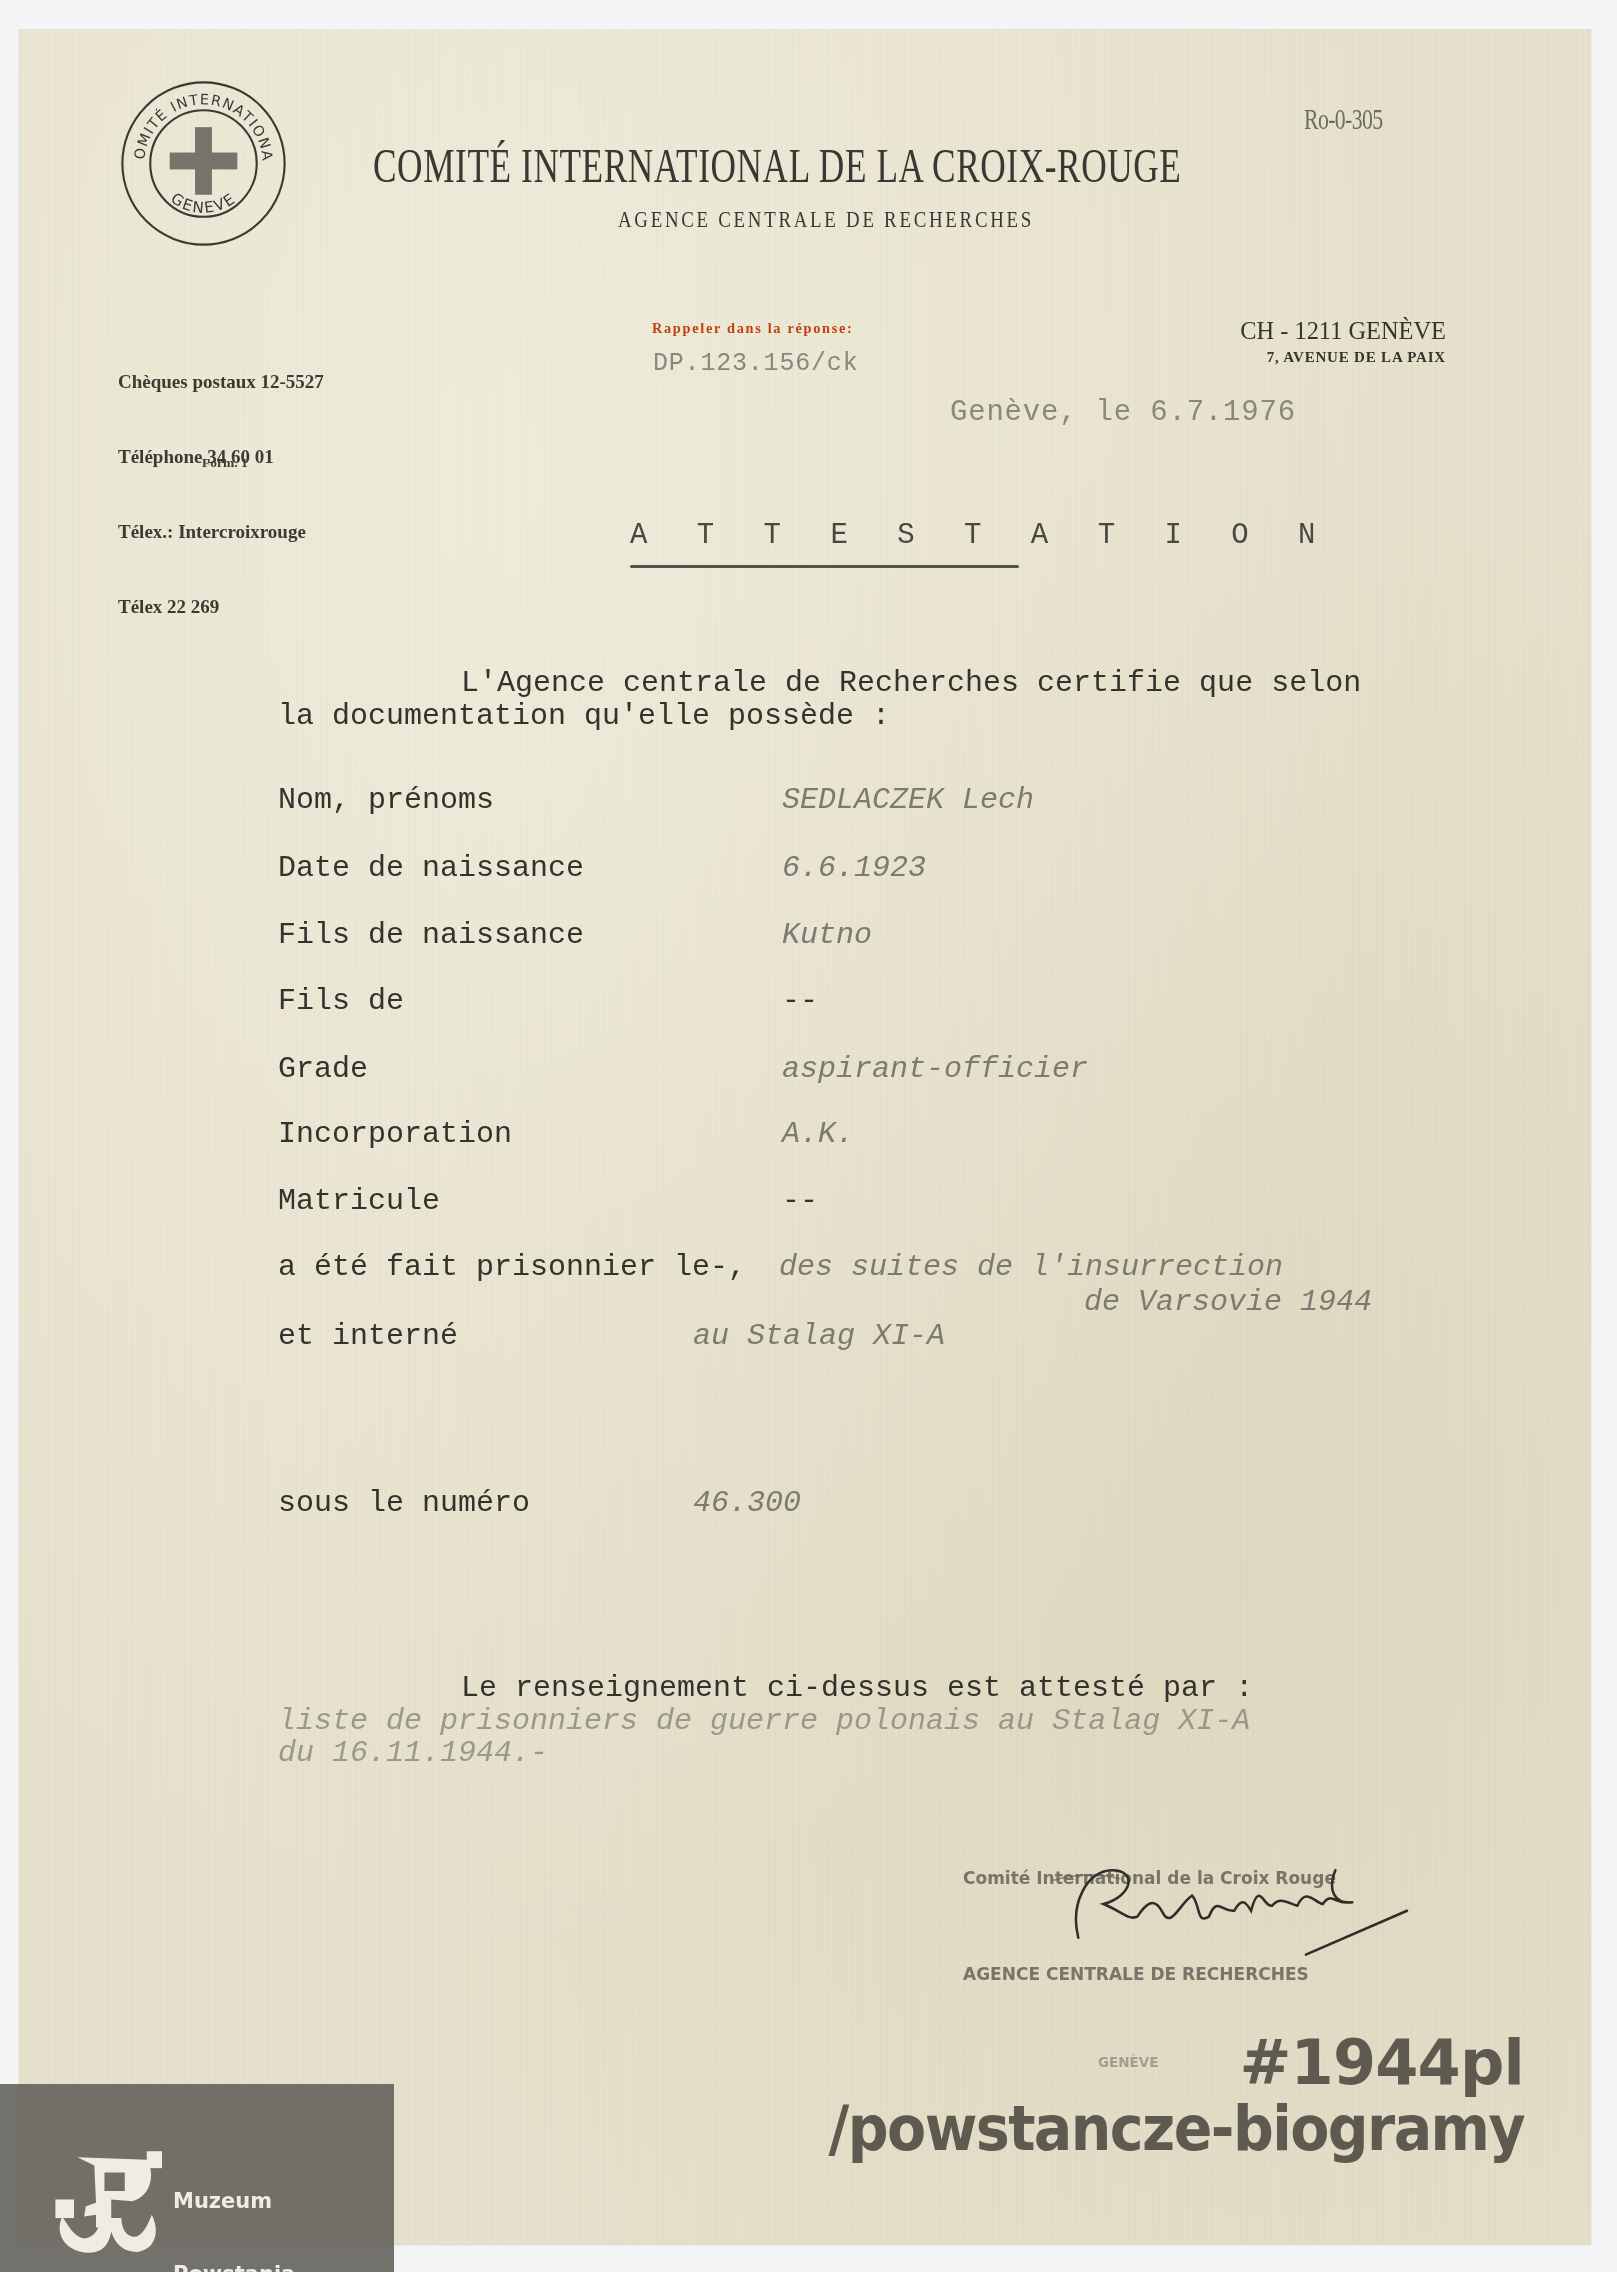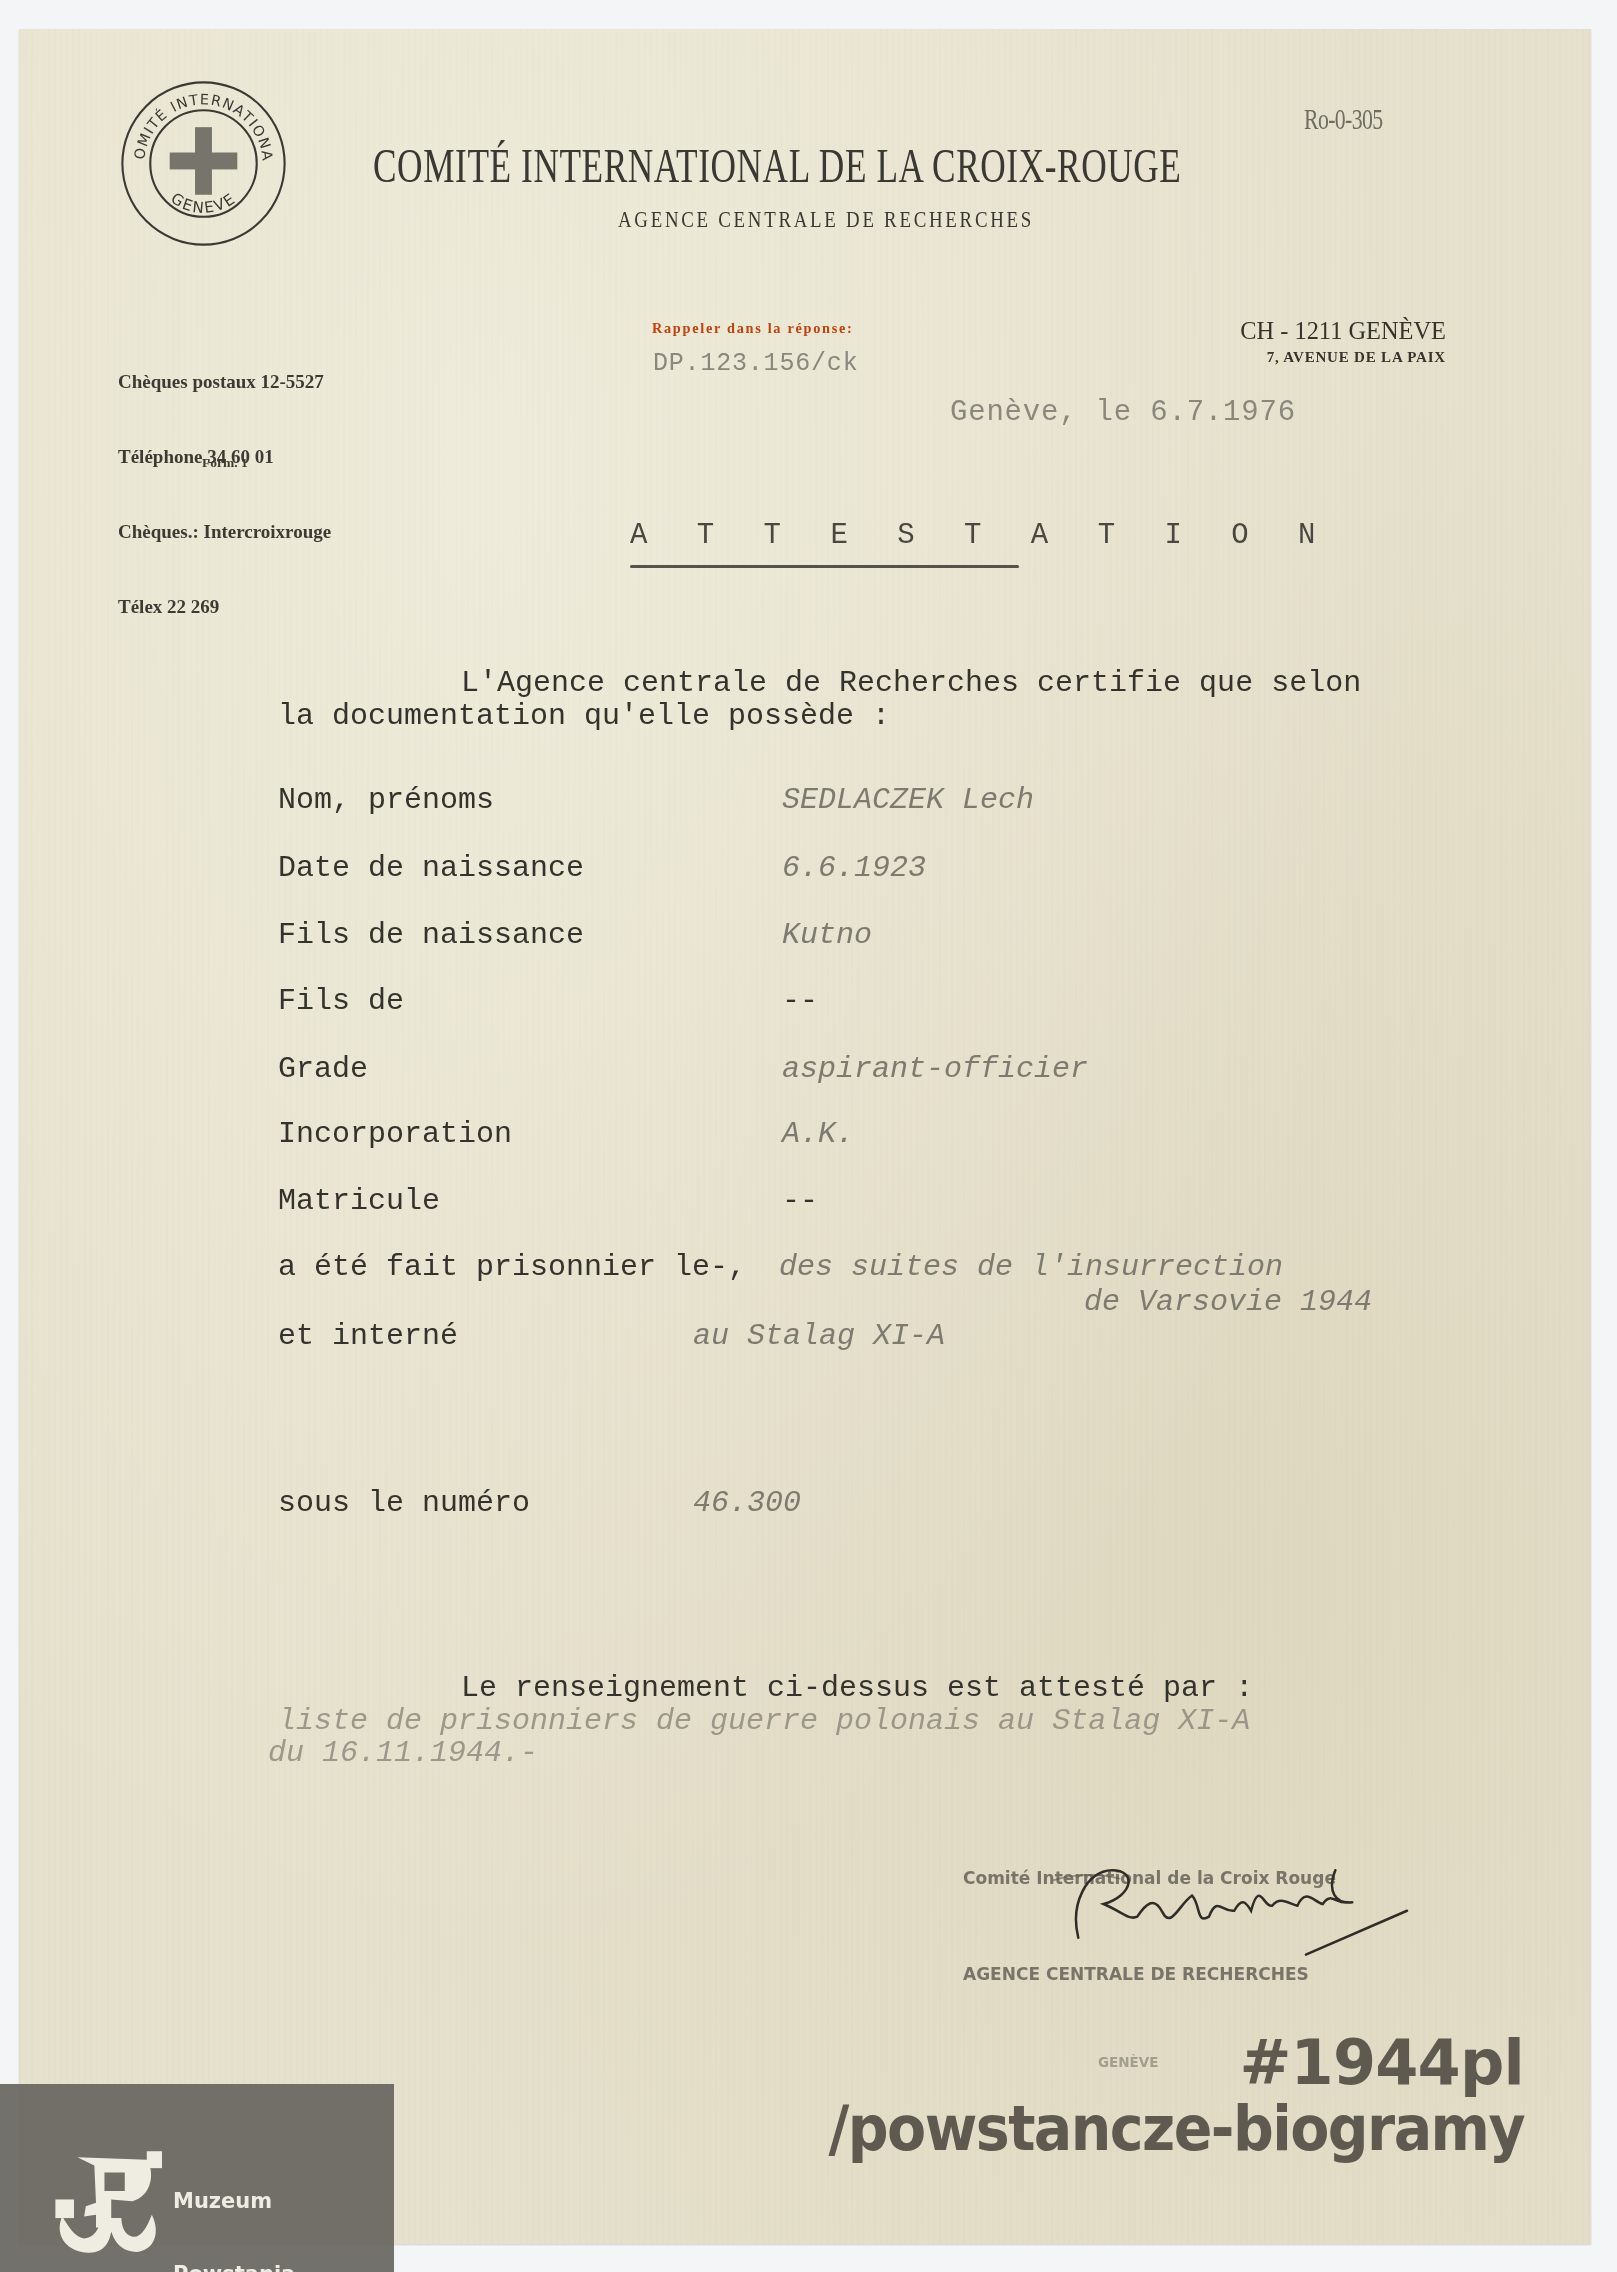--- a/index.html
+++ b/index.html
@@ -87,21 +87,21 @@
   </text>
 </svg>
 
 <div class="abs serif faint ref-code">Ro-0-305</div>
 <div class="abs serif org-title">COMITÉ INTERNATIONAL DE LA CROIX-ROUGE</div>
 <div class="abs serif org-sub">AGENCE CENTRALE DE RECHERCHES</div>
 
 <div class="abs serif contacts">
   <div>Chèques postaux 12-5527</div>
   <div>Téléphone 34 60 01</div>
-  <div>Chèques.: Intercroixrouge</div>
+  <div>Télex.: Intercroixrouge</div>
   <div>Télex 22 269</div>
 </div>
 <div class="abs serif form-no">Form. 1</div>
 
 <div class="abs serif reply-label">Rappeler dans la réponse:</div>
 <div class="abs mono reply-value">DP.123.156/ck</div>
 
 <div class="abs serif addr-city">CH - 1211 GENÈVE</div>
 <div class="abs serif addr-street">7, AVENUE DE LA PAIX</div>
 <div class="abs mono date-line">Genève, le 6.7.1976</div>
@@ -138,21 +138,21 @@
 <div class="abs mono typed faint" style="left:1084px; top:1285px;">de Varsovie 1944</div>
 
 <div class="abs mono typed row-label" style="top:1319px;">et interné</div>
 <div class="abs mono typed faint" style="left:693px; top:1319px;">au Stalag XI-A</div>
 
 <div class="abs mono typed row-label" style="top:1486px;">sous le numéro</div>
 <div class="abs mono typed faint" style="left:693px; top:1486px;">46.300</div>
 
 <div class="abs mono typed" style="left:461px; top:1671px;">Le renseignement ci-dessus est attesté par :</div>
 <div class="abs mono typed faint" style="left:278px; top:1704px; opacity:0.7;">liste de prisonniers de guerre polonais au Stalag XI-A</div>
-<div class="abs mono typed faint" style="left:268px; top:1736px; opacity:0.7;">du 16.11.1944.-</div>
+<div class="abs mono typed faint" style="left:278px; top:1736px; opacity:0.7;">du 16.11.1944.-</div>
 
 <div class="abs sans stamp-block">
   <div>Comité International de la Croix Rouge</div>
   <div>AGENCE CENTRALE DE RECHERCHES</div>
   <div style="padding-left:135px; font-size:13.5px; line-height:17px; opacity:0.6;">GENÈVE</div>
 </div>
 
 <svg class="signature" viewBox="0 0 460 140">
   <path d="M 20 42 Q 60 30 100 40" stroke="#5b5850" stroke-width="2" fill="none" opacity="0.6"></path>
   <path d="M 50 110 C 40 70, 60 30, 90 30 C 120 30, 115 60, 80 70 C 100 78, 110 90, 120 85 C 130 70, 140 60, 150 80 C 160 100, 170 70, 185 60 C 195 70, 190 95, 205 85 C 215 60, 220 80, 235 78 C 245 60, 250 70, 255 78 C 265 40, 270 75, 280 72 C 290 60, 300 70, 310 72 C 320 50, 330 68, 340 70 C 350 55, 355 70, 370 68 M 355 30 C 345 55, 355 70, 375 68" stroke="#2f2d28" stroke-width="3" fill="none" stroke-linecap="round"></path>

